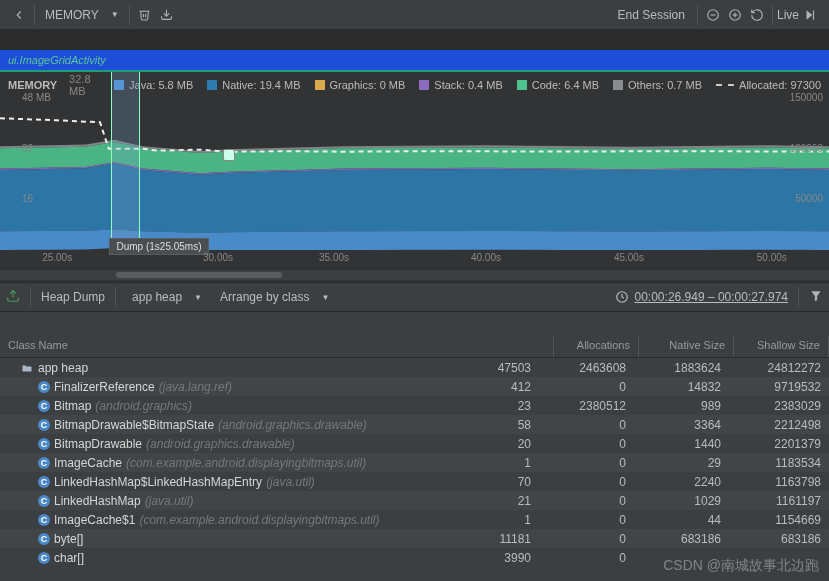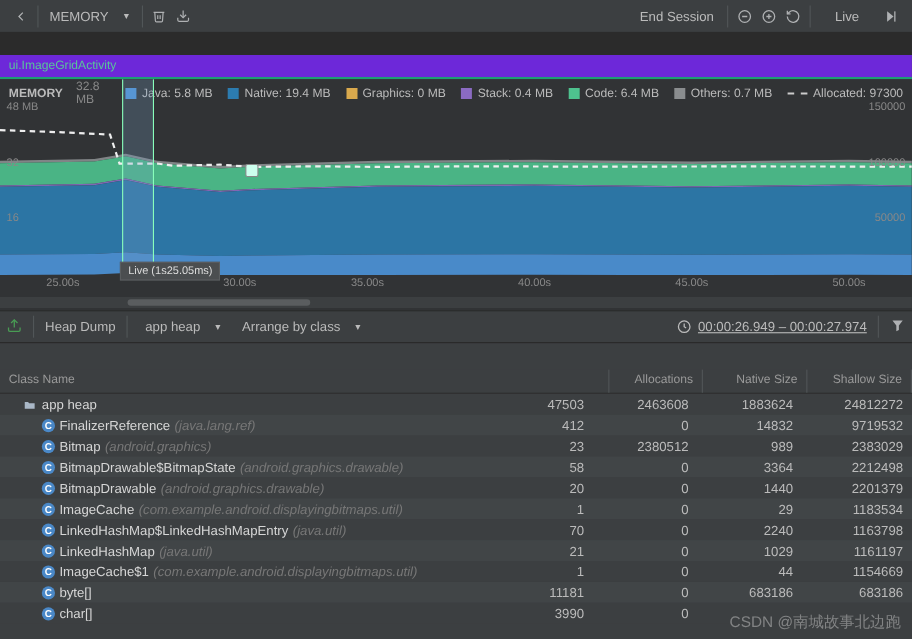--- a/index.html
+++ b/index.html
@@ -8,31 +8,31 @@
   
   .toolbar { height: 30px; background: #3c3f41; display: flex; align-items: center; padding: 0 8px; border-bottom: 1px solid #2b2b2b; }
   .toolbar .icon-btn { width: 22px; height: 22px; display: flex; align-items: center; justify-content: center; cursor: pointer; color: #afb1b3; }
   .dropdown { display: flex; align-items: center; gap: 4px; padding: 2px 6px; cursor: pointer; color: #bbbbbb; font-weight: 500; }
   .dropdown .caret { font-size: 8px; margin-left: 8px; }
   .sep { width: 1px; height: 20px; background: #515658; margin: 0 4px; }
   .spacer { flex: 1; }
   .end-session { padding: 2px 8px; cursor: pointer; color: #bbbbbb; }
   
   
-  .activity-bar { height: 22px; background: #6d28d9; display: flex; align-items: center; padding: 0 8px; color: #59c49a; font-size: 11px; border-bottom: 2px solid #1e9e74; }
+  .activity-bar { height: 22px; background: #1d4ed8; display: flex; align-items: center; padding: 0 8px; color: #59c49a; font-size: 11px; border-bottom: 2px solid #1e9e74; font-style: italic; }
   
   
   .chart-area { position: relative; height: 210px; background: #313335; overflow: hidden; }
   .legend { height: 26px; display: flex; align-items: center; gap: 14px; padding: 0 8px; font-size: 11px; flex-wrap: nowrap; }
   .legend .title { font-weight: bold; color: #bbbbbb; margin-right: 6px; }
   .legend-item { display: flex; align-items: center; gap: 5px; white-space: nowrap; }
   .swatch { width: 10px; height: 10px; display: inline-block; }
   .swatch.dashed { width: 18px; height: 0; border-top: 2px dashed #cccccc; }
   .chart-body { position: relative; height: 152px; }
-  .y-left { position: absolute; left: 6px; color: #888; font-size: 10px; }
+  .y-left { position: absolute; left: 22px; color: #888; font-size: 10px; }
   .y-right { position: absolute; right: 6px; color: #888; font-size: 10px; }
   svg.chart-svg { position: absolute; left: 0; right: 0; top: 0; bottom: 0; width: 100%; height: 100%; }
   .selection { position: absolute; top: -26px; height: 176px; background: rgba(120,160,200,0.25); border-left: 1px solid #8fb; border-right: 1px solid #8fb; }
   .dump-tooltip { position: absolute; background: #4b4e50; padding: 2px 6px; font-size: 10px; color: #ddd; border: 1px solid #5a5d5f; }
   .x-axis { height: 20px; display: flex; align-items: flex-start; color: #888; font-size: 10px; position: relative; padding-top: 2px; }
   .x-tick { position: absolute; transform: translateX(-50%); }
   .scrollbar-h { height: 10px; background: #3c3f41; position: relative; }
   .scroll-thumb { position: absolute; top: 2px; height: 6px; background: #5a5d5f; border-radius: 3px; }
 
   
@@ -113,21 +113,21 @@
         <line x1="8" y1="12" x2="16" y2="12"></line>
       </svg>
     </div>
   <div class="icon-btn">
       <svg width="14" height="14" viewBox="0 0 24 24" fill="none" stroke="#afb1b3" stroke-width="2">
         <path d="M3 12a9 9 0 1 0 3-6.7L3 8"></path>
         <polyline points="3 3 3 8 8 8"></polyline>
       </svg>
     </div>
   <div class="sep"></div>
-  <span style="margin:0 18px;">Live</span>
+  <span style="margin:0 0;">Live</span>
   <div class="icon-btn">
       <svg width="14" height="14" viewBox="0 0 24 24" fill="#afb1b3">
         <polygon points="6 4 16 12 6 20"></polygon>
         <rect x="17" y="4" width="2" height="16"></rect>
       </svg>
     </div>
 </div>
 
 <div style="height:20px;background:#2b2b2b;"></div>
 
@@ -177,21 +177,21 @@
         <path d="M0,133.31666666666666 L85.75862068965517,132.84166666666667 L114.34482758620689,131.41666666666666 L142.93103448275863,133.31666666666666 L200.10344827586206,134.74166666666667 L228.68965517241378,134.26666666666665 L285.86206896551727,133.79166666666666 L343.0344827586207,133.31666666666666 L485.96551724137925,133.03166666666667 L628.8965517241379,133.50666666666666 L771.8275862068965,133.03166666666667 L829,133.31666666666666 L829,152 L771.8275862068965,151.715 L628.8965517241379,152.19 L485.96551724137925,151.715 L343.0344827586207,152 L285.86206896551727,152.475 L228.68965517241378,152.95 L200.10344827586206,153.425 L142.93103448275863,152 L114.34482758620689,150.1 L85.75862068965517,151.525 L0,152 Z" fill="#4d93d9" opacity="0.9"></path>
         <path d="M0,20.26666666666665 L57.172413793103445,22.293333333333322 L100.05172413793103,24.320000000000007 L108.62758620689657,50.66666666666667 L142.93103448275863,50.66666666666667 L157.22413793103448,52.69333333333333 L200.10344827586206,51.67999999999999 L228.68965517241378,53.70666666666668 L285.86206896551727,53.2 L343.0344827586207,53.70666666666668 L428.7931034482759,53.2 L543.1379310344828,53.50399999999999 L657.4827586206897,53.30133333333333 L771.8275862068965,53.402666666666676 L829,53.402666666666676" fill="none" stroke="#eeeeee" stroke-width="2" stroke-dasharray="5,4"></path>
       </svg>
       <div class="y-left" style="top:-6px">48 MB</div>
       <div class="y-left" style="top:44.66666666666667px">32</div>
       <div class="y-left" style="top:95.33333333333334px">16</div>
       <div class="y-right" style="top:-6px">150000</div>
       <div class="y-right" style="top:44.66666666666667px">100000</div>
       <div class="y-right" style="top:95.33333333333334px">50000</div>
       <div class="selection" style="left:111.48620689655169px;width:28.586206896551715px"></div>
-      <div class="dump-tooltip" style="left:109.48620689655169px;top:140px">Live (1s25.05ms)</div>
+      <div class="dump-tooltip" style="left:109.48620689655169px;top:140px">Dump (1s25.05ms)</div>
       <div style="position:absolute;left:222.68965517241378px;top:51px;width:12px;height:12px;background:#cfe;border:1px solid #888;border-radius:2px"></div>
     </div>
   <div class="x-axis" id="x-axis">
       <span class="x-tick" style="left:57.172413793103445px">25.00s</span>
       <span class="x-tick" style="left:218px">30.00s</span>
       <span class="x-tick" style="left:334px">35.00s</span>
       <span class="x-tick" style="left:485.96551724137925px">40.00s</span>
       <span class="x-tick" style="left:628.8965517241379px">45.00s</span>
       <span class="x-tick" style="left:771.8275862068965px">50.00s</span>
     </div>

